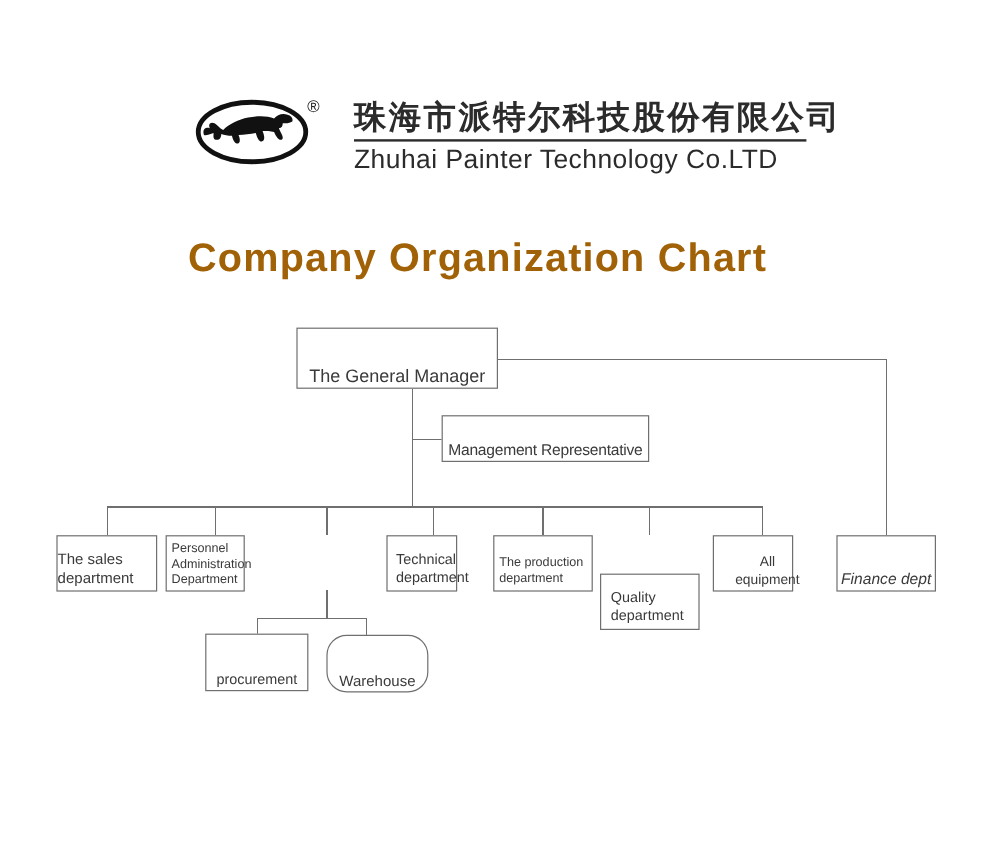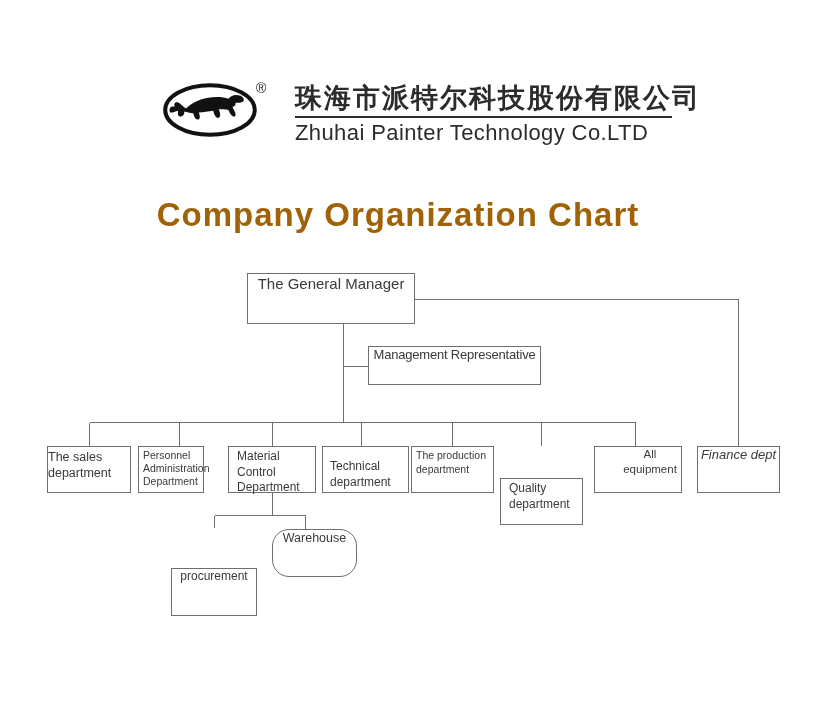--- a/index.html
+++ b/index.html
@@ -29,37 +29,37 @@
     position:absolute;left:0;top:196px;width:796px;
     text-align:center;font-size:33px;font-weight:600;color:#a16207;letter-spacing:1px;
   }
   
   .connectors{position:absolute;left:0;top:0;width:828px;height:710px;}
   .node{
     position:absolute;
     background:#ffffff;
     border:1px solid #6f6f6f;
     box-sizing:border-box;
-    display:flex;align-items:flex-start;
+    display:flex;align-items:flex-end;
     line-height:1.3;
   }
   .node.center{justify-content:center;text-align:center;}
   .node.left{justify-content:flex-start;text-align:left;}
   .n-gm{left:247px;top:273px;width:168px;height:51px;font-size:15px;}
   .n-mr{left:368px;top:346px;width:173px;height:39px;font-size:13px;letter-spacing:-0.2px;}
   .dept{top:446px;height:47px;}
   .n-sales{left:47px;width:84px;font-size:12.5px;padding:2px 0;}
   .n-personnel{left:138px;width:66px;font-size:10.5px;padding:2px 4px;line-height:1.25;}
   .n-material{left:228px;width:88px;font-size:12px;padding:2px 8px;}
-  .n-technical{left:322px;width:87px;font-size:12px;padding:12px 7px;}
+  .n-technical{left:322px;width:59px;font-size:12px;padding:2px 7px;}
   .n-production{left:411px;width:83px;font-size:10.5px;padding:2px 4px;}
   .n-quality{left:500px;width:83px;font-size:12px;padding:2px 8px;margin-top:32px;}
-  .n-equipment{left:594px;width:88px;font-size:11.5px;padding-left:24px;}
+  .n-equipment{left:594px;width:67px;font-size:11.5px;padding-left:24px;}
   .n-finance{left:697px;width:83px;font-size:13px;font-style:italic;}
-  .n-procurement{left:171px;top:528px;width:86px;height:48px;font-size:12px;margin-top:40px;}
+  .n-procurement{left:171px;top:528px;width:86px;height:48px;font-size:12px;}
   .n-warehouse{left:272px;top:529px;width:85px;height:48px;font-size:12.5px;border-radius:17px;}
 </style>
 </head>
 <body>
 
 <div class="canvas">
 
   <svg class="logo" viewBox="0 0 120 70" aria-hidden="true">
     <ellipse cx="60" cy="35" rx="56" ry="31" fill="none" stroke="#111111" stroke-width="5"></ellipse>
     <path fill="#111111" d="
@@ -106,23 +106,20 @@
   </div>
 
   <div class="node left dept n-sales">
     <span>The sales department</span>
   </div>
 
   <div class="node left dept n-personnel">
     <span>Personnel Administration Department</span>
   </div>
 
-  <div class="node left dept n-material">
-    <span>Material Control Department</span>
-  </div>
 
   <div class="node left dept n-technical">
     <span>Technical department</span>
   </div>
 
   <div class="node left dept n-production">
     <span>The production department</span>
   </div>
 
   <div class="node left dept n-quality">

